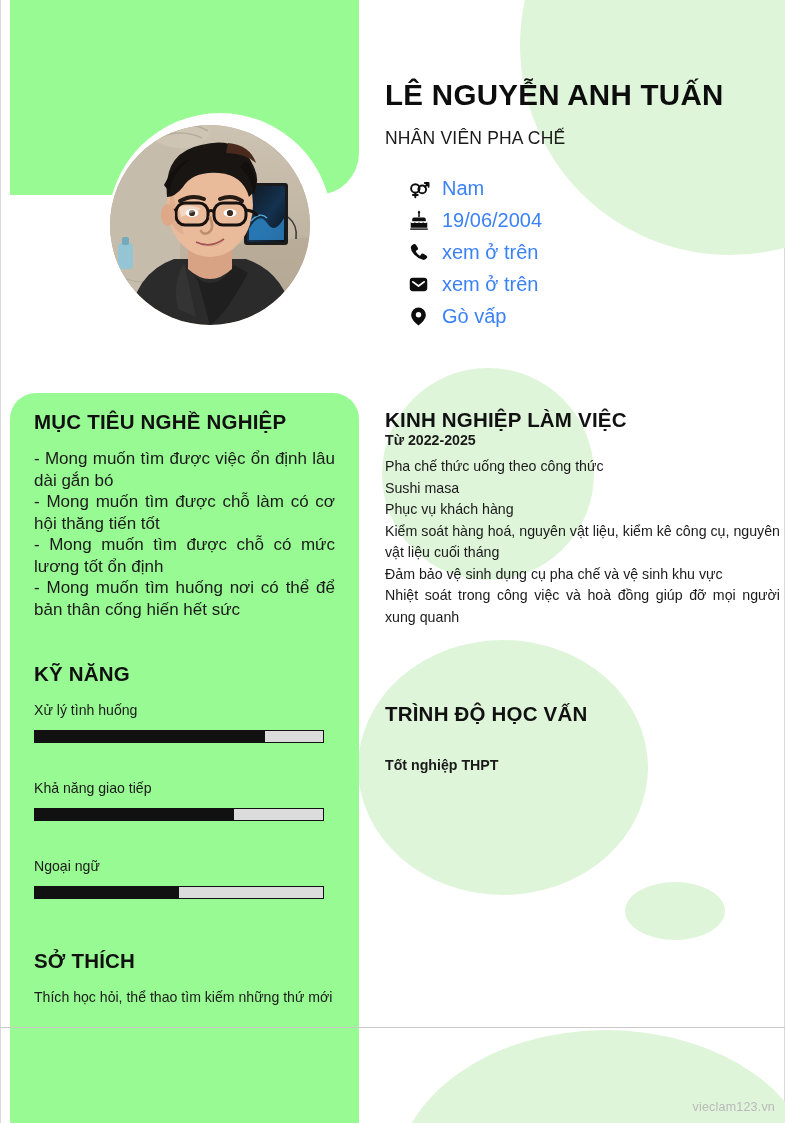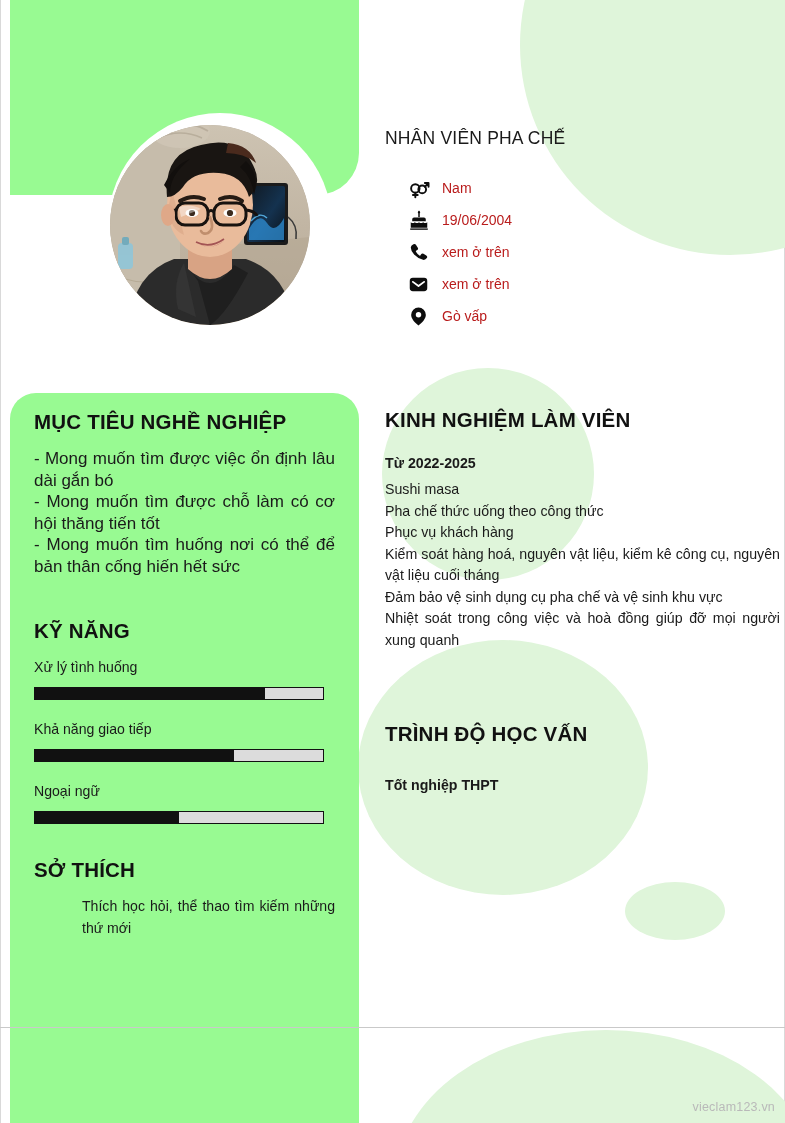--- a/index.html
+++ b/index.html
@@ -68,55 +68,55 @@
     font-size:20.5px; font-weight:bold; letter-spacing:.2px;
     color:#111; margin-bottom:14px;
   }
   .obj-line {
     font-size:17px; line-height:21.5px; color:#1a1a1a;
     text-align:justify;
   }
   .gap-32 { height:42px; }
   .gap-24 { height:30px; }
 
-  .skill { margin-bottom:4px; }
+  .skill { margin-bottom:20px; }
   .skill-name { font-size:14.1px; line-height:21px; color:#1a1a1a; margin-bottom:9px; }
   .skill-track {
     width:290px; height:13px; background:#dcdcdc;
     border:1px solid #111;
   }
   .skill-fill { height:100%; background:#111; }
   .skill-sp { height:15px; }
 
-  .hobby-text { font-size:14.1px; line-height:21.5px; text-align:justify;margin-left:48px; }
+  .hobby-text { font-size:14.1px; line-height:21.5px; text-align:justify; }
 
   .name {
     position:absolute; left:385px; top:78px;
     font-size:29.5px; font-weight:bold; letter-spacing:.3px;
     color:#0d0d0d; white-space:nowrap;
   }
   .role {
     position:absolute; left:385px; top:128px;
     font-size:17.5px; letter-spacing:.2px; color:#1a1a1a; white-space:nowrap;
   }
 
   .contact { position:absolute; left:408px; top:172px; width:330px; }
   .crow { display:flex; align-items:center; height:32px; }
   .cicon { width:34px; flex:0 0 34px; display:flex; align-items:center; }
   .cicon svg { display:block; }
-  .ctext { font-size:14px; color:#b91c1c; }
+  .ctext { font-size:20px; color:#3b82f6; }
 
   .sec-title-right {
     font-size:20.5px; font-weight:bold; letter-spacing:.2px; color:#111;
   }
   .exp-block { position:absolute; left:385px; top:408px; width:395px; }
-  .exp-period { font-size:14.2px; font-weight:bold; margin-top:23px; margin-bottom:8px; }
+  .exp-period { font-size:14.2px; font-weight:bold; margin-bottom:8px; }
   .exp-line { font-size:14.2px; line-height:21.5px; text-align:justify; }
 
-  .edu-block { position:absolute; left:385px; top:722px; width:395px; }
+  .edu-block { position:absolute; left:385px; top:702px; width:395px; }
   .edu-item { font-size:14.2px; font-weight:bold; margin-top:31px; }
 
   .divider {
     position:absolute; left:0; top:1027px; width:785px; height:1px;
     background:#c9c9c9;
   }
   .watermark {
     position:absolute; right:10px; top:1100px;
     font-size:12.5px; color:#b9b9b9; letter-spacing:.2px;
   }
@@ -223,20 +223,21 @@
     </svg>
   </div>
 
   <div class="left-content">
 
     <div class="sec-title-left">MỤC TIÊU NGHỀ NGHIỆP</div>
 
     <div>
       <div class="obj-line">- Mong muốn tìm được việc ổn định lâu dài gắn bó</div>
       <div class="obj-line">- Mong muốn tìm được chỗ làm có cơ hội thăng tiến tốt</div>
+      <div class="obj-line">- Mong muốn tìm được chỗ có mức lương tốt ổn định</div>
       <div class="obj-line">- Mong muốn tìm huống nơi có thể để bản thân cống hiến hết sức</div>
     </div>
 
     <div class="gap-32"></div>
 
     <div class="sec-title-left">KỸ NĂNG</div>
 
     <div class="skill">
       <div class="skill-name">Xử lý tình huống</div>
       <div class="skill-track">
@@ -259,20 +260,21 @@
         <div class="skill-fill" style="width: 50%;"></div>
       </div>
     </div>
 
     <div class="gap-24"></div>
 
     <div class="sec-title-left">SỞ THÍCH</div>
     <div class="hobby-text">Thích học hỏi, thể thao tìm kiếm những thứ mới</div>
   </div>
 
+  <div class="name">LÊ NGUYỄN ANH TUẤN</div>
   <div class="role">NHÂN VIÊN PHA CHẾ</div>
 
   <div class="contact">
 
     <div class="crow">
       <span class="cicon">
         <svg width="22" height="22" viewBox="0 0 24 24" fill="#0d0d0d" aria-hidden="true">
           <circle cx="8" cy="12.5" r="4.6" fill="none" stroke="#0d0d0d" stroke-width="2.1"></circle>
           <path d="M8 17.1 V22 M5.4 19.6 H10.6" stroke="#0d0d0d" stroke-width="2.1" stroke-linecap="round" fill="none"></path>
           <circle cx="15.5" cy="13.5" r="4.2" fill="none" stroke="#0d0d0d" stroke-width="2.1"></circle>
@@ -319,24 +321,24 @@
         <svg width="21" height="21" viewBox="0 0 24 24" aria-hidden="true">
           <path d="M12 1.8 a8.4 8.4 0 0 1 8.4 8.4 c0 6 -8.4 12 -8.4 12 S3.6 16.2 3.6 10.2 A8.4 8.4 0 0 1 12 1.8 Z" fill="#0d0d0d"></path>
           <circle cx="12" cy="10" r="3.1" fill="#ffffff"></circle>
         </svg>
       </span>
       <span class="ctext">Gò vấp</span>
     </div>
   </div>
 
   <div class="exp-block">
-    <div class="sec-title-right">KINH NGHIỆM LÀM VIÊN</div>
+    <div class="sec-title-right">KINH NGHIỆP LÀM VIỆC</div>
     <div class="exp-period">Từ 2022-2025</div>
+    <div class="exp-line">Pha chế thức uống theo công thức</div>
     <div class="exp-line">Sushi masa</div>
-    <div class="exp-line">Pha chế thức uống theo công thức</div>
     <div class="exp-line">Phục vụ khách hàng</div>
     <div class="exp-line">Kiểm soát hàng hoá, nguyên vật liệu, kiểm kê công cụ, nguyên vật liệu cuối tháng</div>
     <div class="exp-line">Đảm bảo vệ sinh dụng cụ pha chế và vệ sinh khu vực</div>
     <div class="exp-line">Nhiệt soát trong công việc và hoà đồng giúp đỡ mọi người xung quanh</div>
   </div>
 
   <div class="edu-block">
     <div class="sec-title-right">TRÌNH ĐỘ HỌC VẤN</div>
     <div class="edu-item">Tốt nghiệp THPT</div>
   </div>

